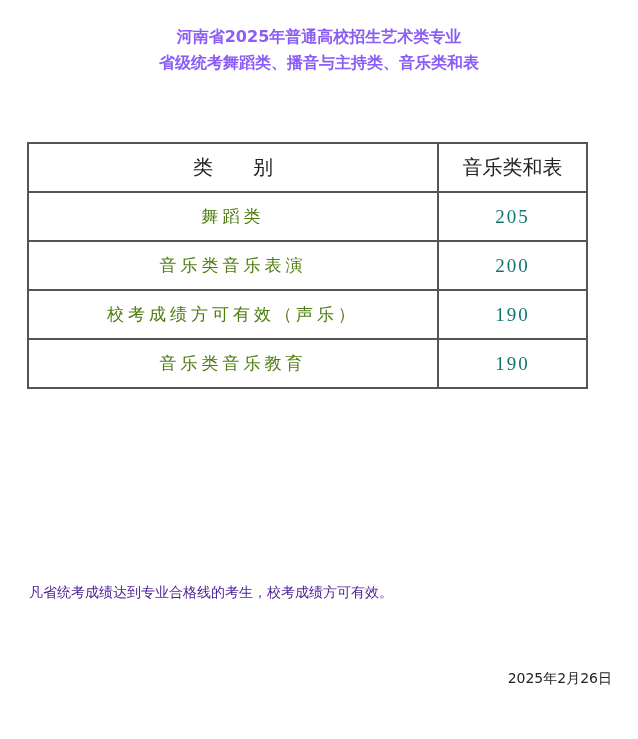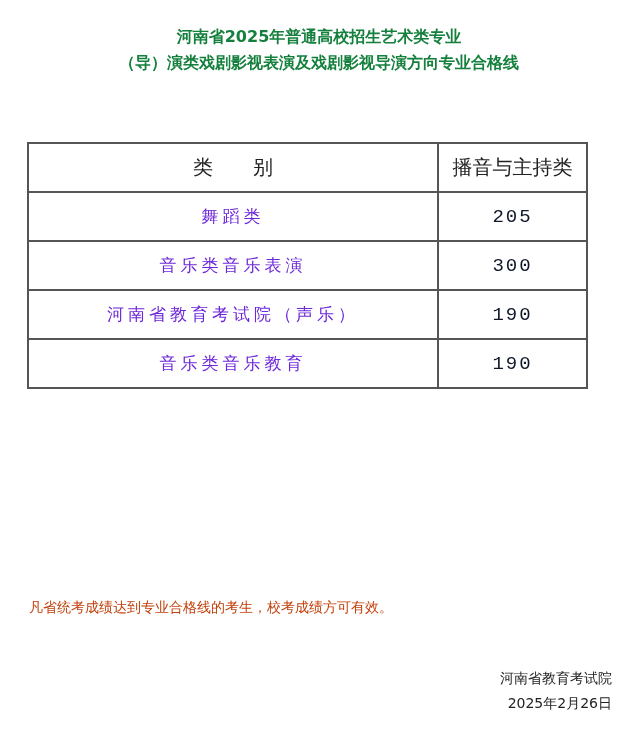--- a/index.html
+++ b/index.html
@@ -1,58 +1,57 @@
 <!DOCTYPE html>
 <html><head>
 <meta charset="utf-8">
 <style>
   html,body{margin:0;padding:0;background:#fff;}
   body{width:638px;height:739px;position:relative;overflow:hidden;font-family:"DejaVu Sans","Liberation Sans",sans-serif;color:#222;}
-  .title{position:absolute;left:0;top:24px;width:638px;text-align:center;font-weight:bold;font-size:16px;line-height:26px;color:#15803d;}
+  .title{position:absolute;left:0;top:24px;width:638px;text-align:center;font-weight:bold;font-size:16px;line-height:26px;color:#8b5cf6;}
   .title div{white-space:nowrap;}
   table{position:absolute;left:27px;top:142px;width:561px;border-collapse:collapse;}
   td{border:2px solid #555;text-align:center;height:47px;padding:0;}
-  td.cat{width:408px;font-family:Liberation Mono, monospace;font-size:17px;letter-spacing:4px;color:#6d28d9;}
-  td.val{font-family:Liberation Mono, monospace;font-size:19px;letter-spacing:2px;color:#0f172a;}
+  td.cat{width:408px;font-family:Liberation Mono, monospace;font-size:17px;letter-spacing:4px;color:#4d7c0f;}
+  td.val{font-family:Liberation Serif, serif;font-size:19px;letter-spacing:2px;color:#0f766e;}
   tr.head td{font-family:"DejaVu Sans","Liberation Sans",sans-serif;font-size:20px;color:#222;letter-spacing:0;}
   tr.head td.cat{word-spacing:0;}
-  .note{position:absolute;left:29px;top:599px;font-size:14px;color:#c2410c;white-space:nowrap;}
+  .note{position:absolute;left:29px;top:584px;font-size:14px;color:#4c1d95;white-space:nowrap;}
   .sig{position:absolute;right:26px;top:666px;text-align:right;font-size:14px;line-height:25px;color:#222;}
 </style>
 </head>
 <body>
 
 <div class="title">
   <div>河南省2025年普通高校招生艺术类专业</div>
-  <div>（导）演类戏剧影视表演及戏剧影视导演方向专业合格线</div>
+  <div>省级统考舞蹈类、播音与主持类、音乐类和表</div>
 </div>
 
 <table>
   <tbody>
       <tr class="head">
     <td class="cat">类　　别</td>
-    <td class="val">播音与主持类</td>
+    <td class="val">音乐类和表</td>
   </tr>
   <tr>
     <td class="cat">舞蹈类</td>
     <td class="val">205</td>
   </tr>
   <tr>
     <td class="cat">音乐类音乐表演</td>
-    <td class="val">300</td>
+    <td class="val">200</td>
   </tr>
   <tr>
-    <td class="cat">河南省教育考试院（声乐）</td>
+    <td class="cat">校考成绩方可有效（声乐）</td>
     <td class="val">190</td>
   </tr>
   <tr>
     <td class="cat">音乐类音乐教育</td>
     <td class="val">190</td>
   </tr>
 </tbody>
   </table>
 
 <div class="note">凡省统考成绩达到专业合格线的考生，校考成绩方可有效。</div>
 
 <div class="sig">
-  <div>河南省教育考试院</div>
   <div>2025年2月26日</div>
 </div>
 
 </body></html>

